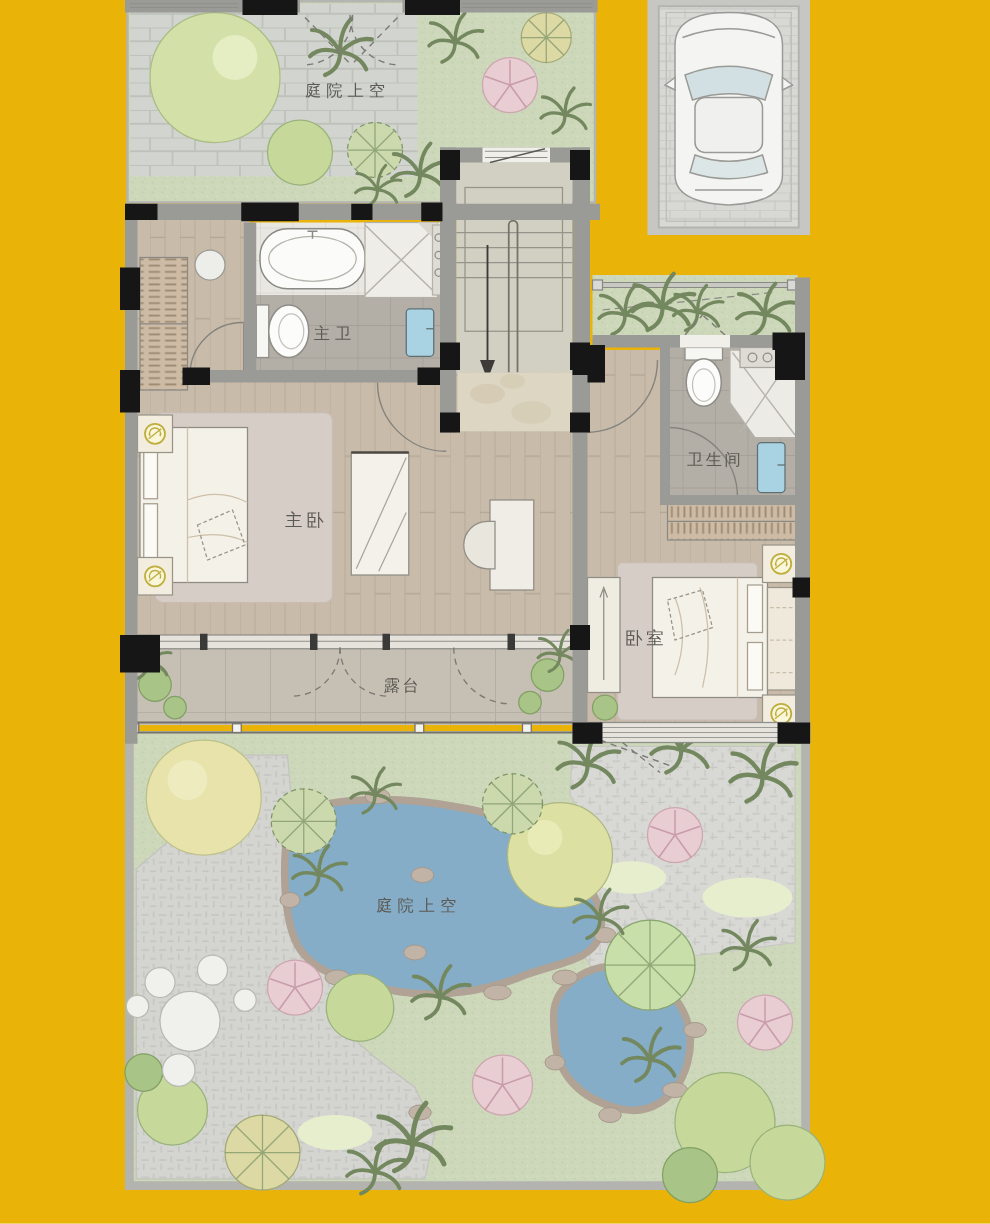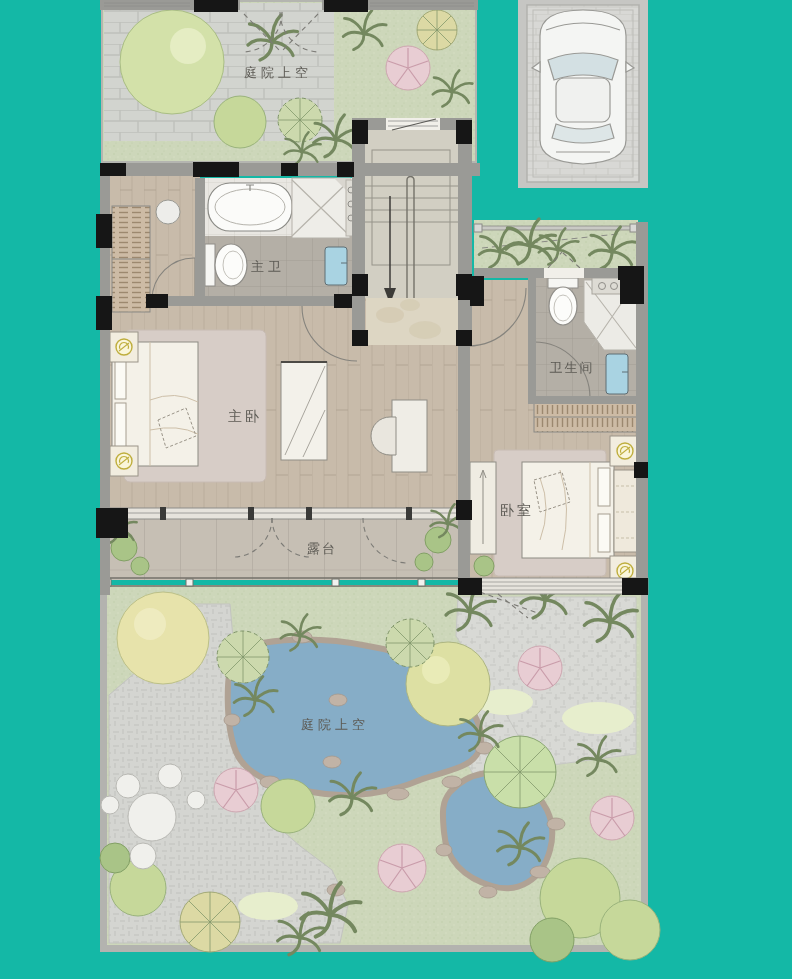--- a/index.html
+++ b/index.html
@@ -1,16 +1,16 @@
 <!DOCTYPE html>
 <html><head>
 <meta charset="utf-8">
 <style>
   html,body{margin:0;padding:0;background:#ffffff;}
-  .canvas{position:relative;width:792px;height:979px;background:#14b8a6;overflow:hidden;
+  .canvas{position:relative;width:792px;height:979px;background:#eab308;overflow:hidden;
           font-family:"Liberation Sans", sans-serif;}
   svg{display:block}
   .plan-label{font-family:"Liberation Sans", sans-serif;font-size:13px;fill:#5c5a54;letter-spacing:4px;}
   .plan-label.big{font-size:14px;}
   .t-big{fill:#d3e1a9;stroke:#a9bd84;stroke-width:1;}
   .t-bush{fill:#c6d89a;stroke:#9ab37c;stroke-width:1;}
   .t-bush2{fill:#a9c487;stroke:#82a065;stroke-width:1;}
   .t-sketch{fill:#ccd9ad;stroke:#7e9468;stroke-width:1;stroke-dasharray:4 3;}
   .t-pink{fill:#e8cdd3;stroke:#cda6b0;stroke-width:1;}
   .t-yellow{fill:#e7e3ab;stroke:#bcc088;stroke-width:1;}

